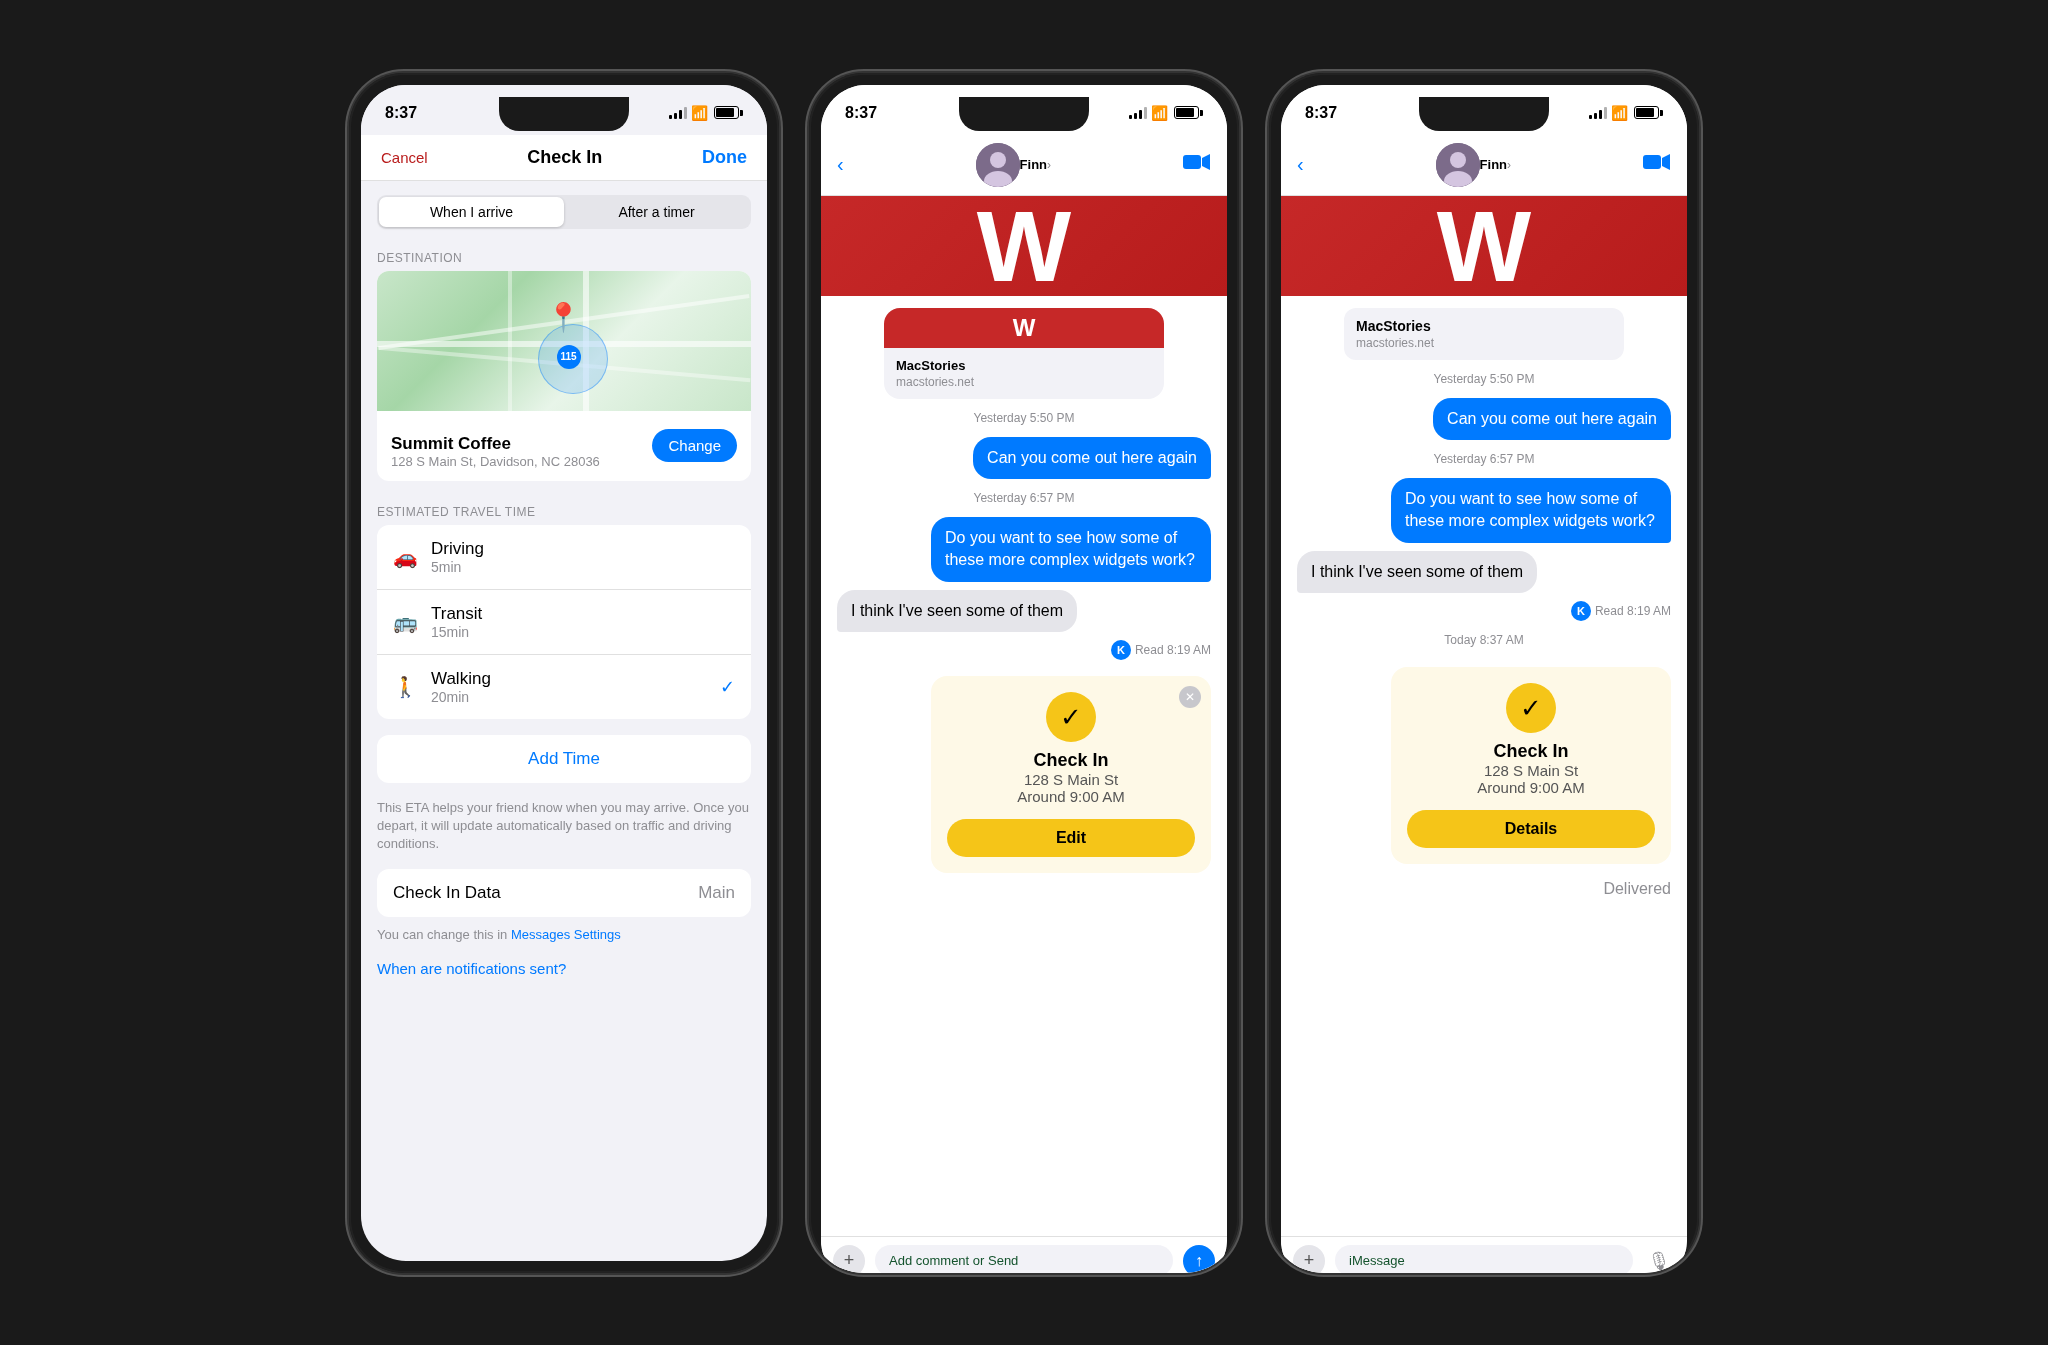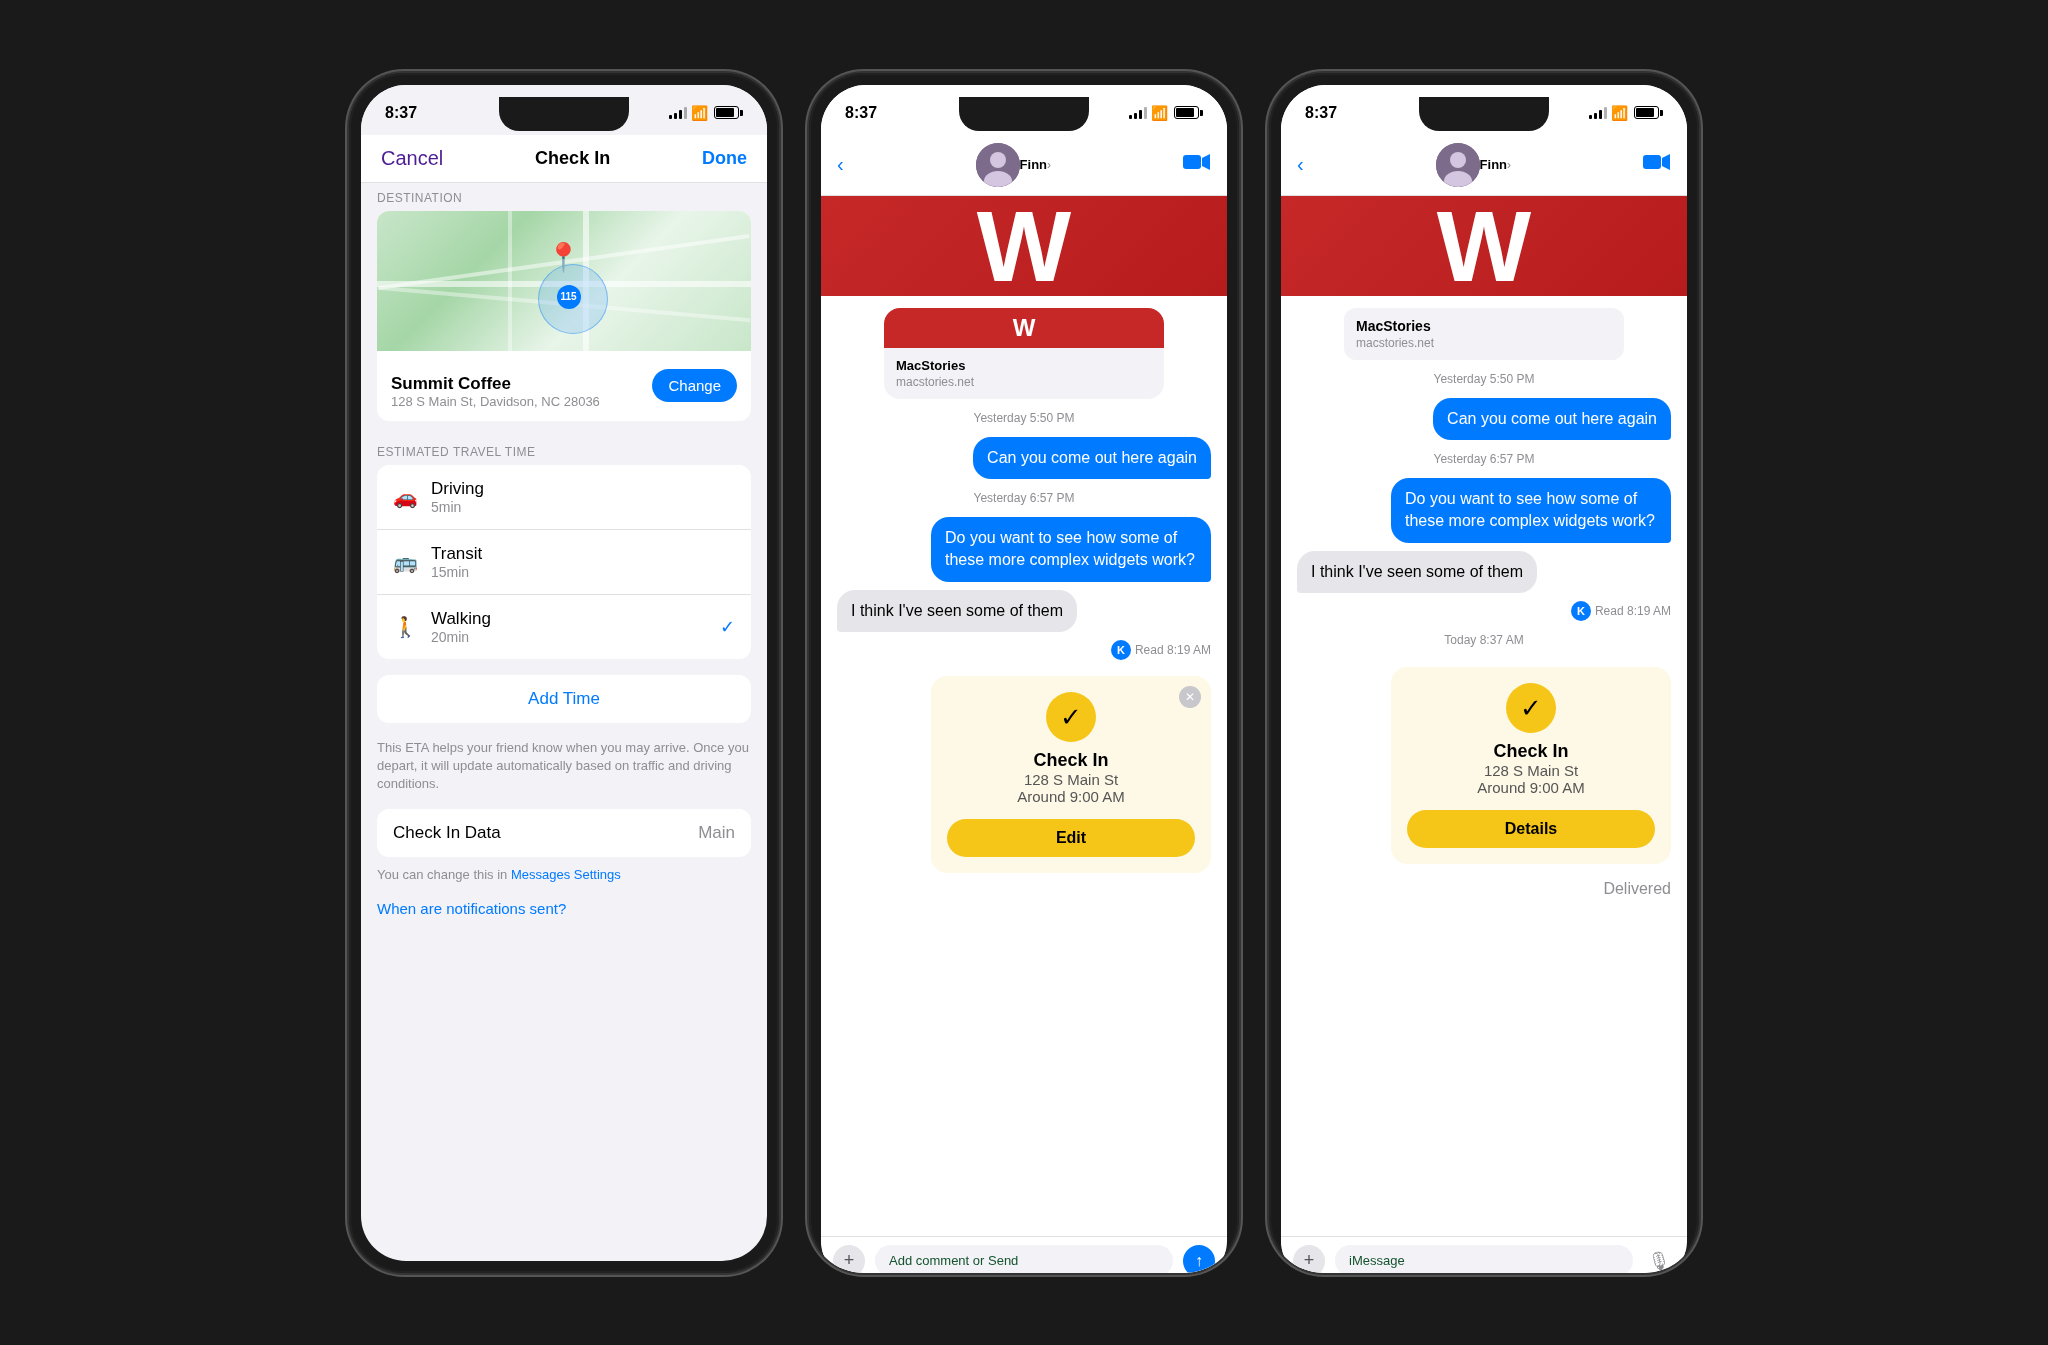--- a/index.html
+++ b/index.html
@@ -112,21 +112,21 @@
       background: #f2f2f7;
     }
     .checkin-header {
       background: #fff;
       padding: 12px 20px;
       display: flex;
       justify-content: space-between;
       align-items: center;
       border-bottom: 1px solid #e0e0e0;
     }
-    .checkin-header .cancel { color: #4c1d95; font-size: 20px; }
+    .checkin-header .cancel { color: #b91c1c; font-size: 15px; }
     .checkin-header .title { font-size: 18px; font-weight: 600; color: #000; }
     .checkin-header .done { color: #007aff; font-size: 18px; font-weight: 600; }
 
     .segment-control {
       display: flex;
       margin: 14px 16px;
       background: #e5e5ea;
       border-radius: 9px;
       padding: 2px;
     }
@@ -552,20 +552,24 @@
         </div>
       </div>
     </div>
 
     <div class="checkin-header">
       <span class="cancel">Cancel</span>
       <span class="title">Check In</span>
       <span class="done">Done</span>
     </div>
 
+    <div class="segment-control">
+      <div class="seg active">When I arrive</div>
+      <div class="seg">After a timer</div>
+    </div>
 
     <div class="section-label">DESTINATION</div>
     <div class="map-card">
       <div class="map-view">
 
         <div class="map-road" style="width:100%;height:6px;top:50%;background:#fff;opacity:0.6;"></div>
         <div class="map-road" style="width:6px;height:100%;left:55%;top:0;background:#fff;opacity:0.6;"></div>
         <div class="map-road" style="width:100%;height:4px;top:35%;background:#fff;opacity:0.5;transform:rotate(-8deg);"></div>
         <div class="map-road" style="width:100%;height:4px;top:65%;background:#fff;opacity:0.4;transform:rotate(5deg);"></div>
         <div class="map-road" style="width:4px;height:100%;left:35%;top:0;background:#fff;opacity:0.4;"></div>

